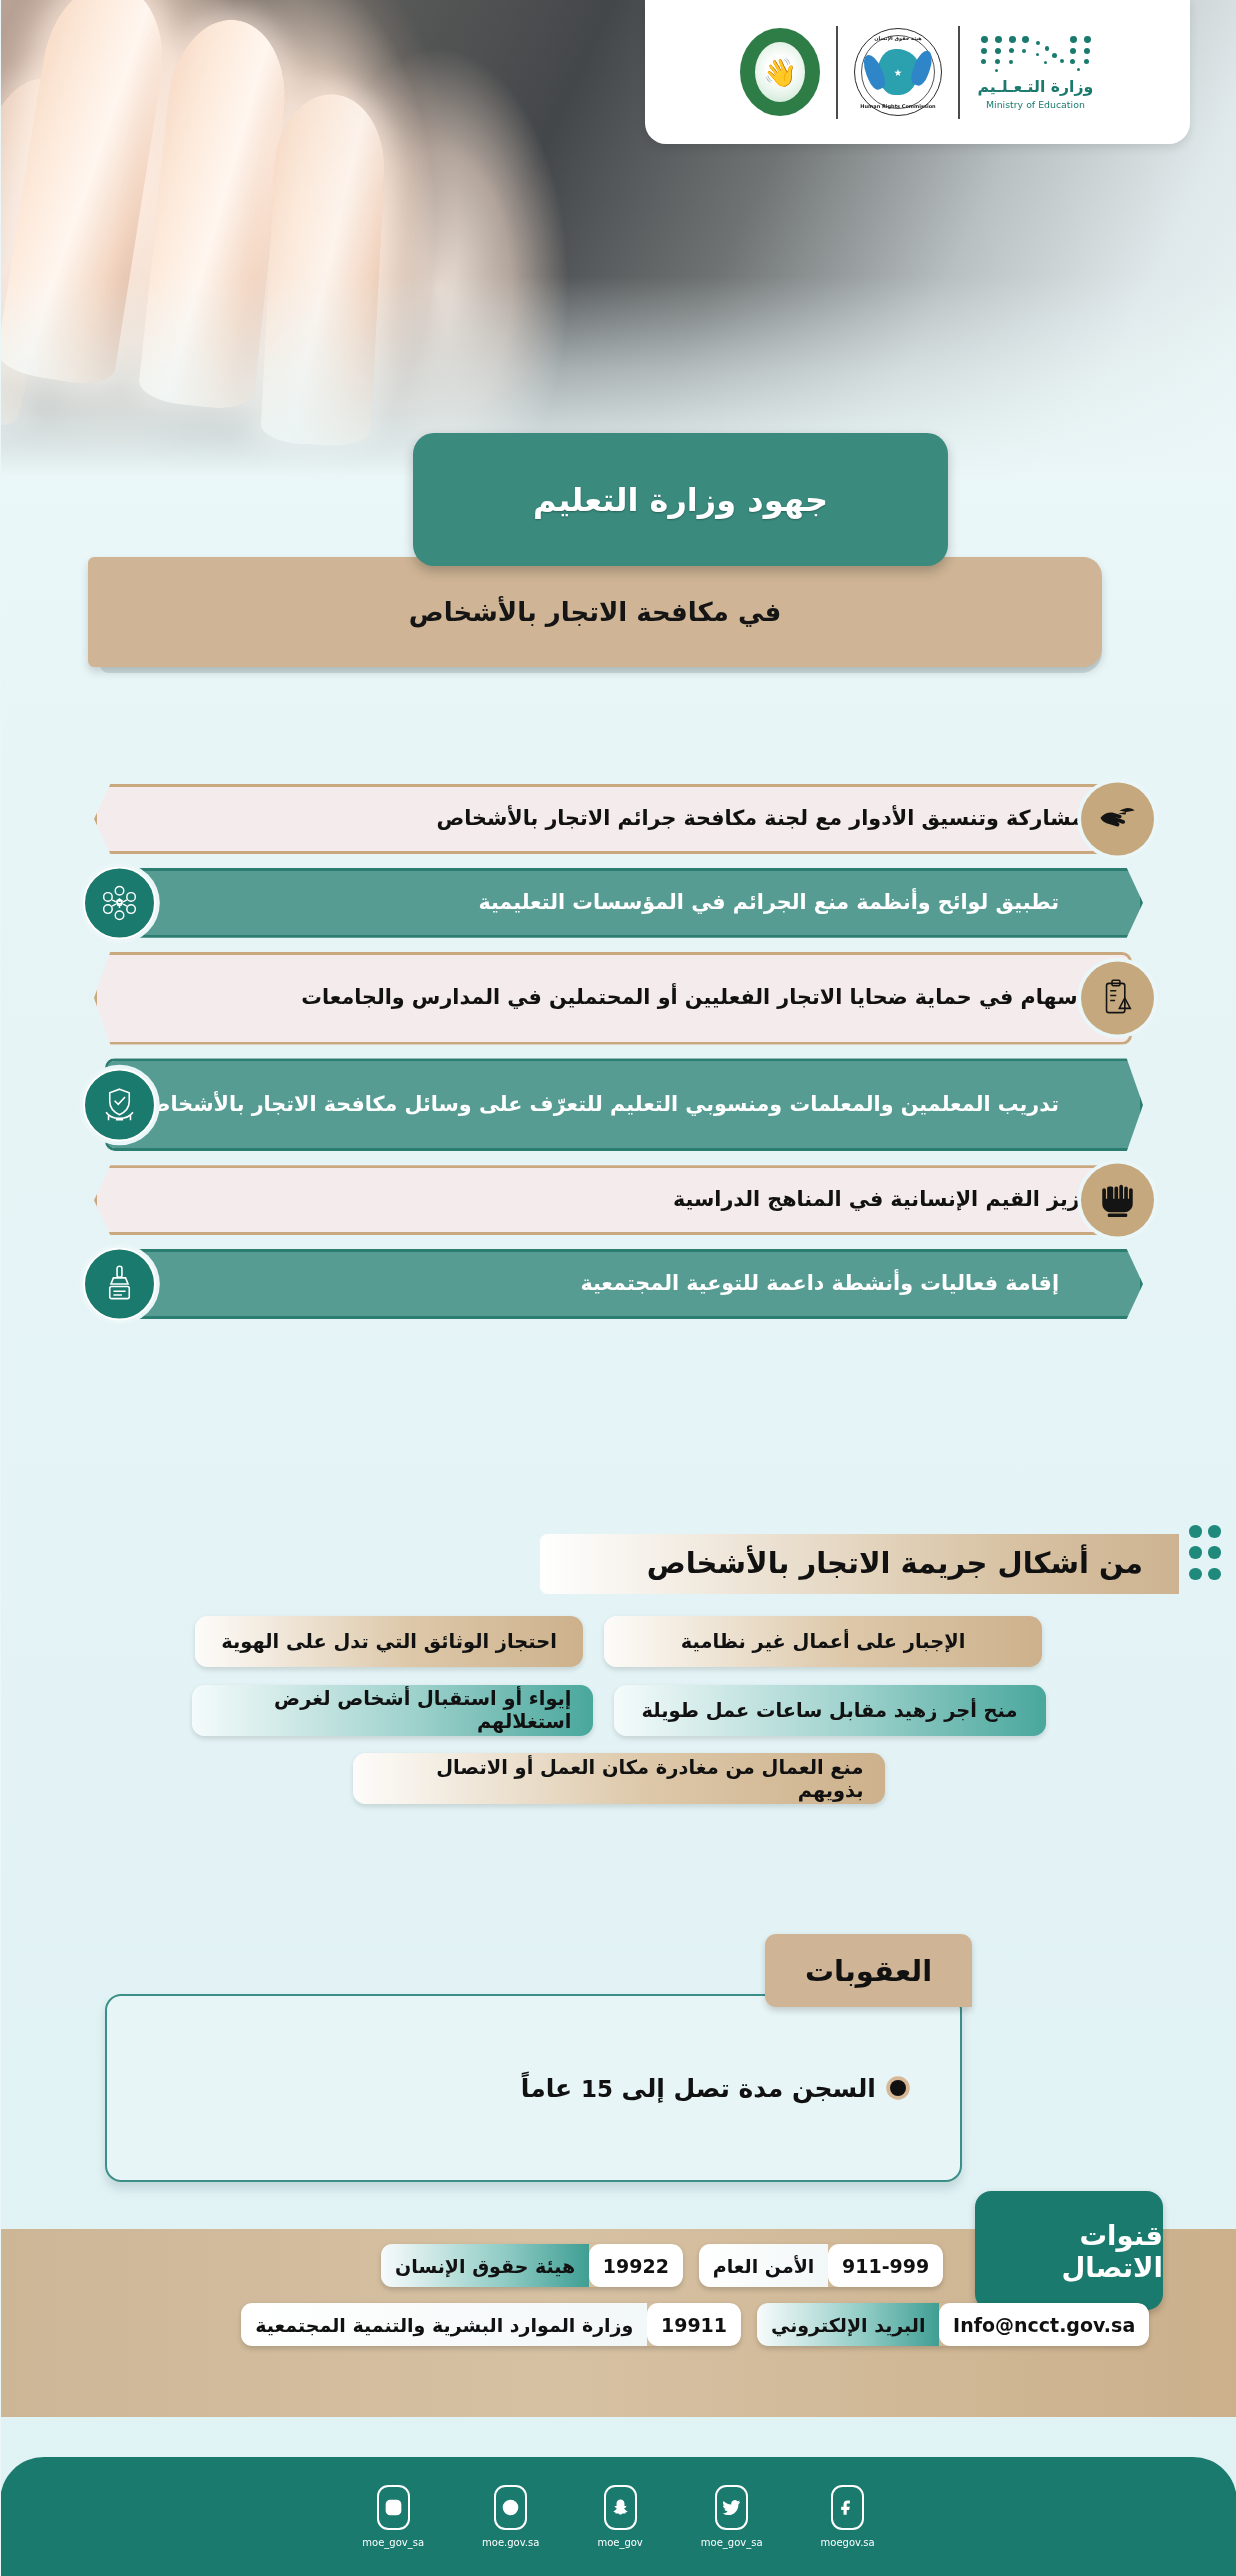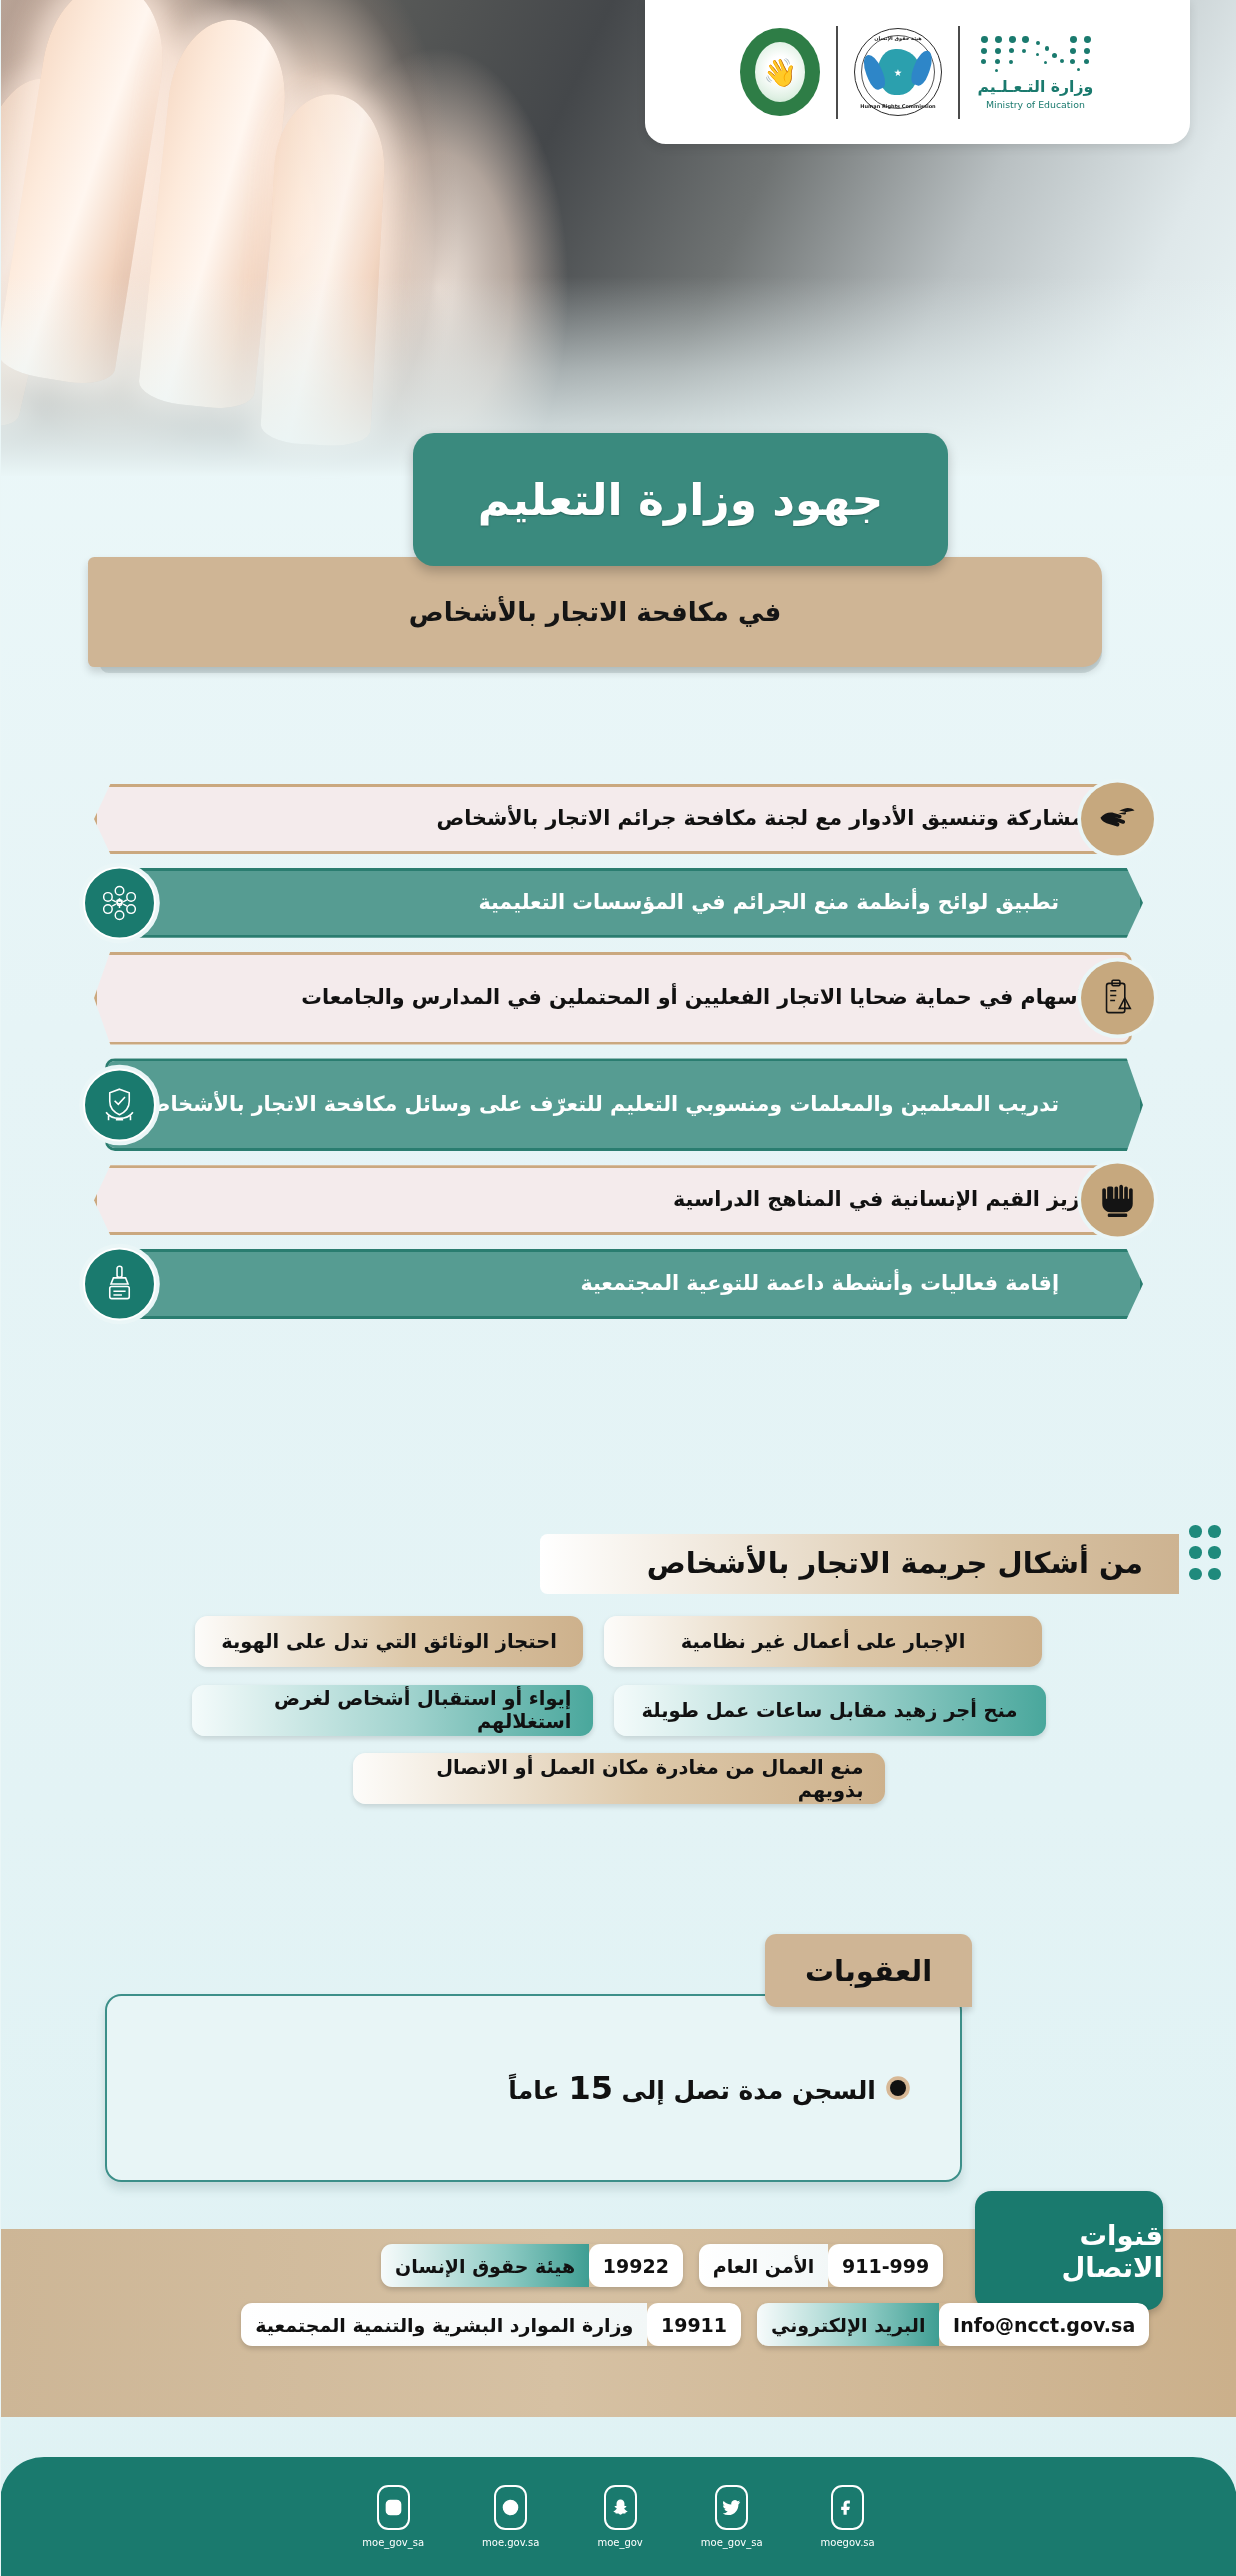--- a/index.html
+++ b/index.html
@@ -87,21 +87,21 @@
 
   
   .title-main{
     position:absolute; left:413px; top:433px; width:535px; height:133px;
     background:#3a8a7e; border-radius:21px;
     display:flex; align-items:center; justify-content:center;
     box-shadow:0 5.6px 11.3px rgba(0,0,0,.22);
     z-index:6;
   }
   .title-main span{
-    color:#fff; font-size:44px; font-weight:bold; white-space:nowrap;
+    color:#fff; font-size:32px; font-weight:bold; white-space:nowrap;
     text-shadow:0 1.3px 1.9px rgba(0,0,0,.28);
     text-align:right;
   }
   .title-sub-shadow{
     position:absolute; left:100px; top:563px; width:1002px; height:110px;
     border-radius:8.8px 21px 21px 8.8px; background:rgba(40,60,60,.13);
     z-index:4;
   }
   .title-sub{
     position:absolute; left:88px; top:557px; width:1014px; height:110px;
@@ -215,21 +215,21 @@
   .pen-box{
     position:absolute; left:105px; right:80px; top:60px; height:188px;
     background:#e8f5f6; border:2.5px solid #3c8f89; border-radius:16.3px;
     box-shadow:0 6.3px 10px rgba(40,80,80,.16);
     display:flex; flex-direction:column; justify-content:center;
     padding:0 54px 0 38px; gap:21px;
   }
   .pen-li{ display:flex; align-items:center; justify-content:flex-start; gap:13.8px; direction:rtl;}
   .pen-bullet{ width:16.3px;height:16.3px;border-radius:50%;background:#111;box-shadow:0 0 0 3.8px #d7b896; flex:none;}
   .pen-txt{ font-size:25px; font-weight:bold; color:#111; }
-  .pen-txt b{ font-size:32px; }
+  .pen-txt b{ font-size:23px; }
 
   
   .contact-band{
     position:absolute; left:0; top:2229px; width:1237px; height:188px;
     background:linear-gradient(90deg,#cdb696 0%, #d6c1a3 45%, #cbb08b 100%);
   }
   .contact-head{
     position:absolute; right:74px; top:2191px; width:188px; height:119px;
     background:#1a7a6e; border-radius:16.3px;
     display:flex; align-items:center; justify-content:center;

